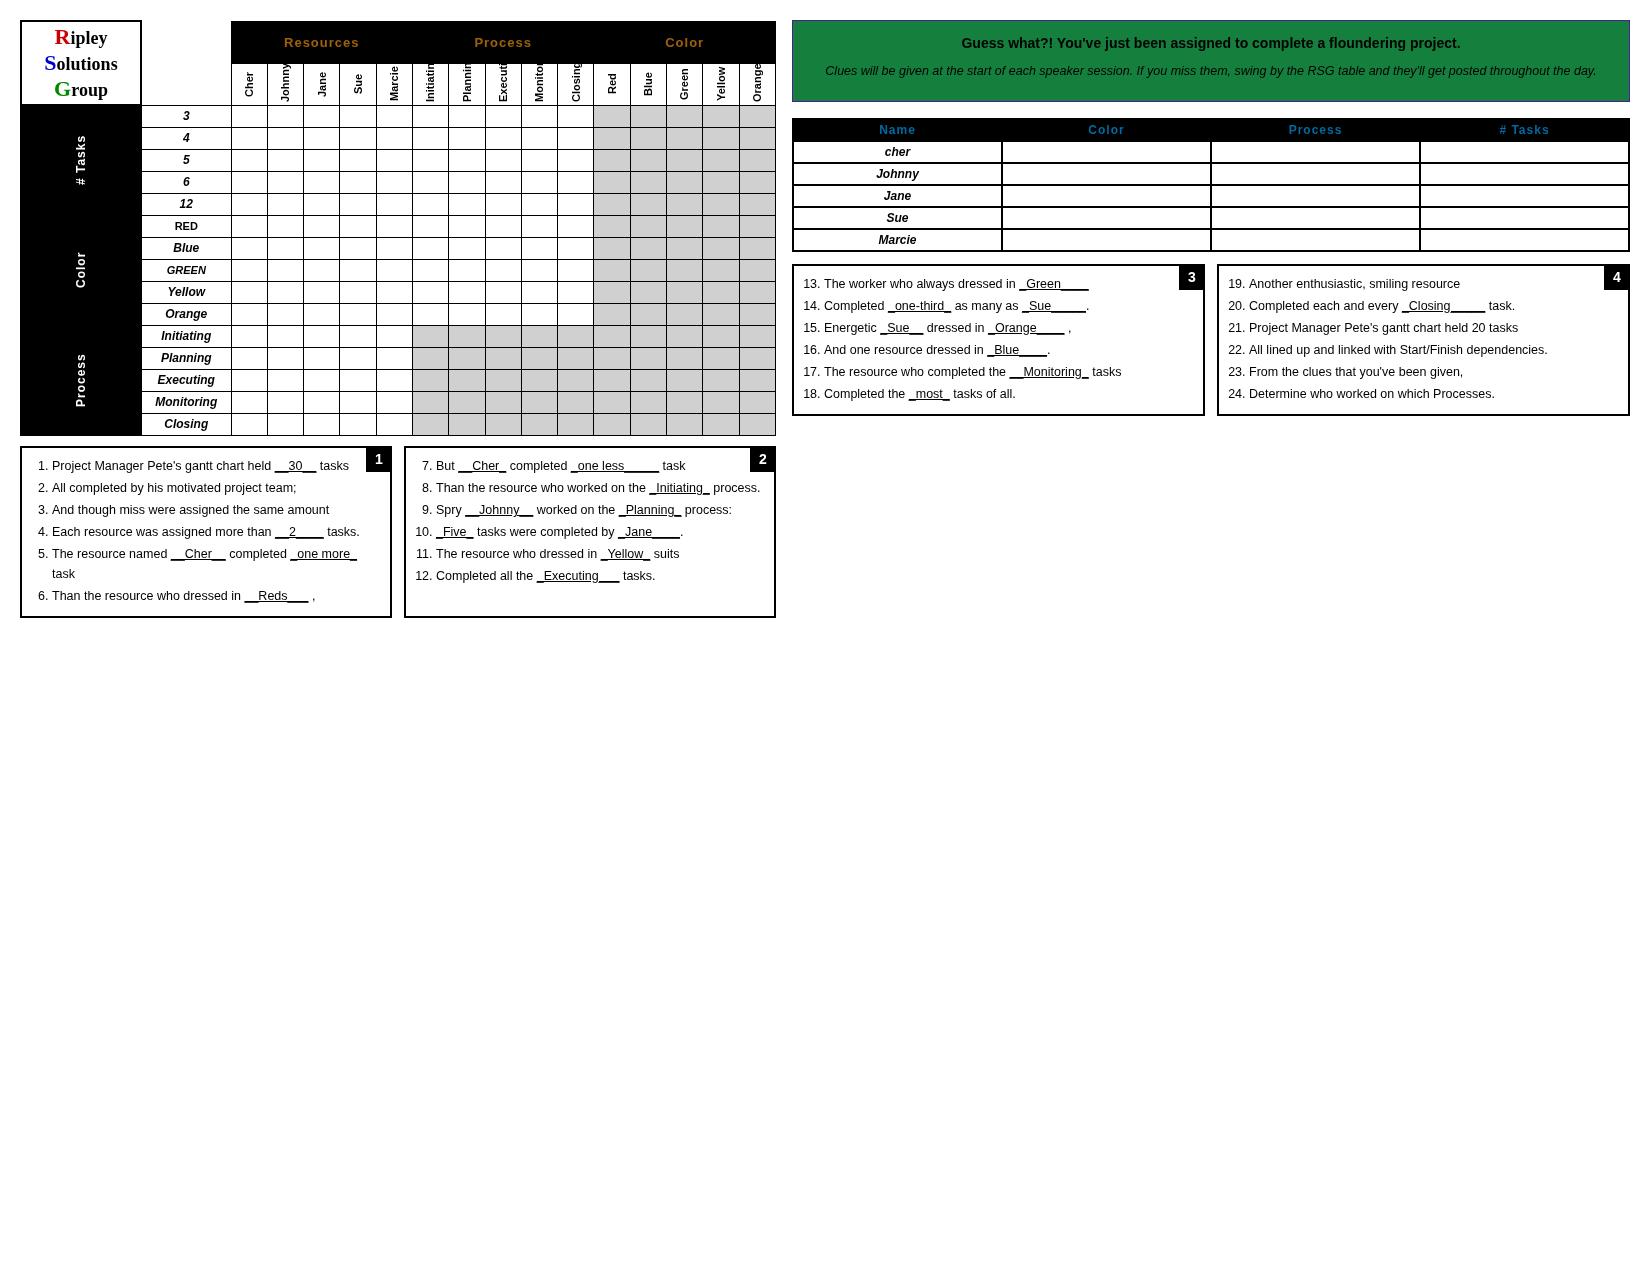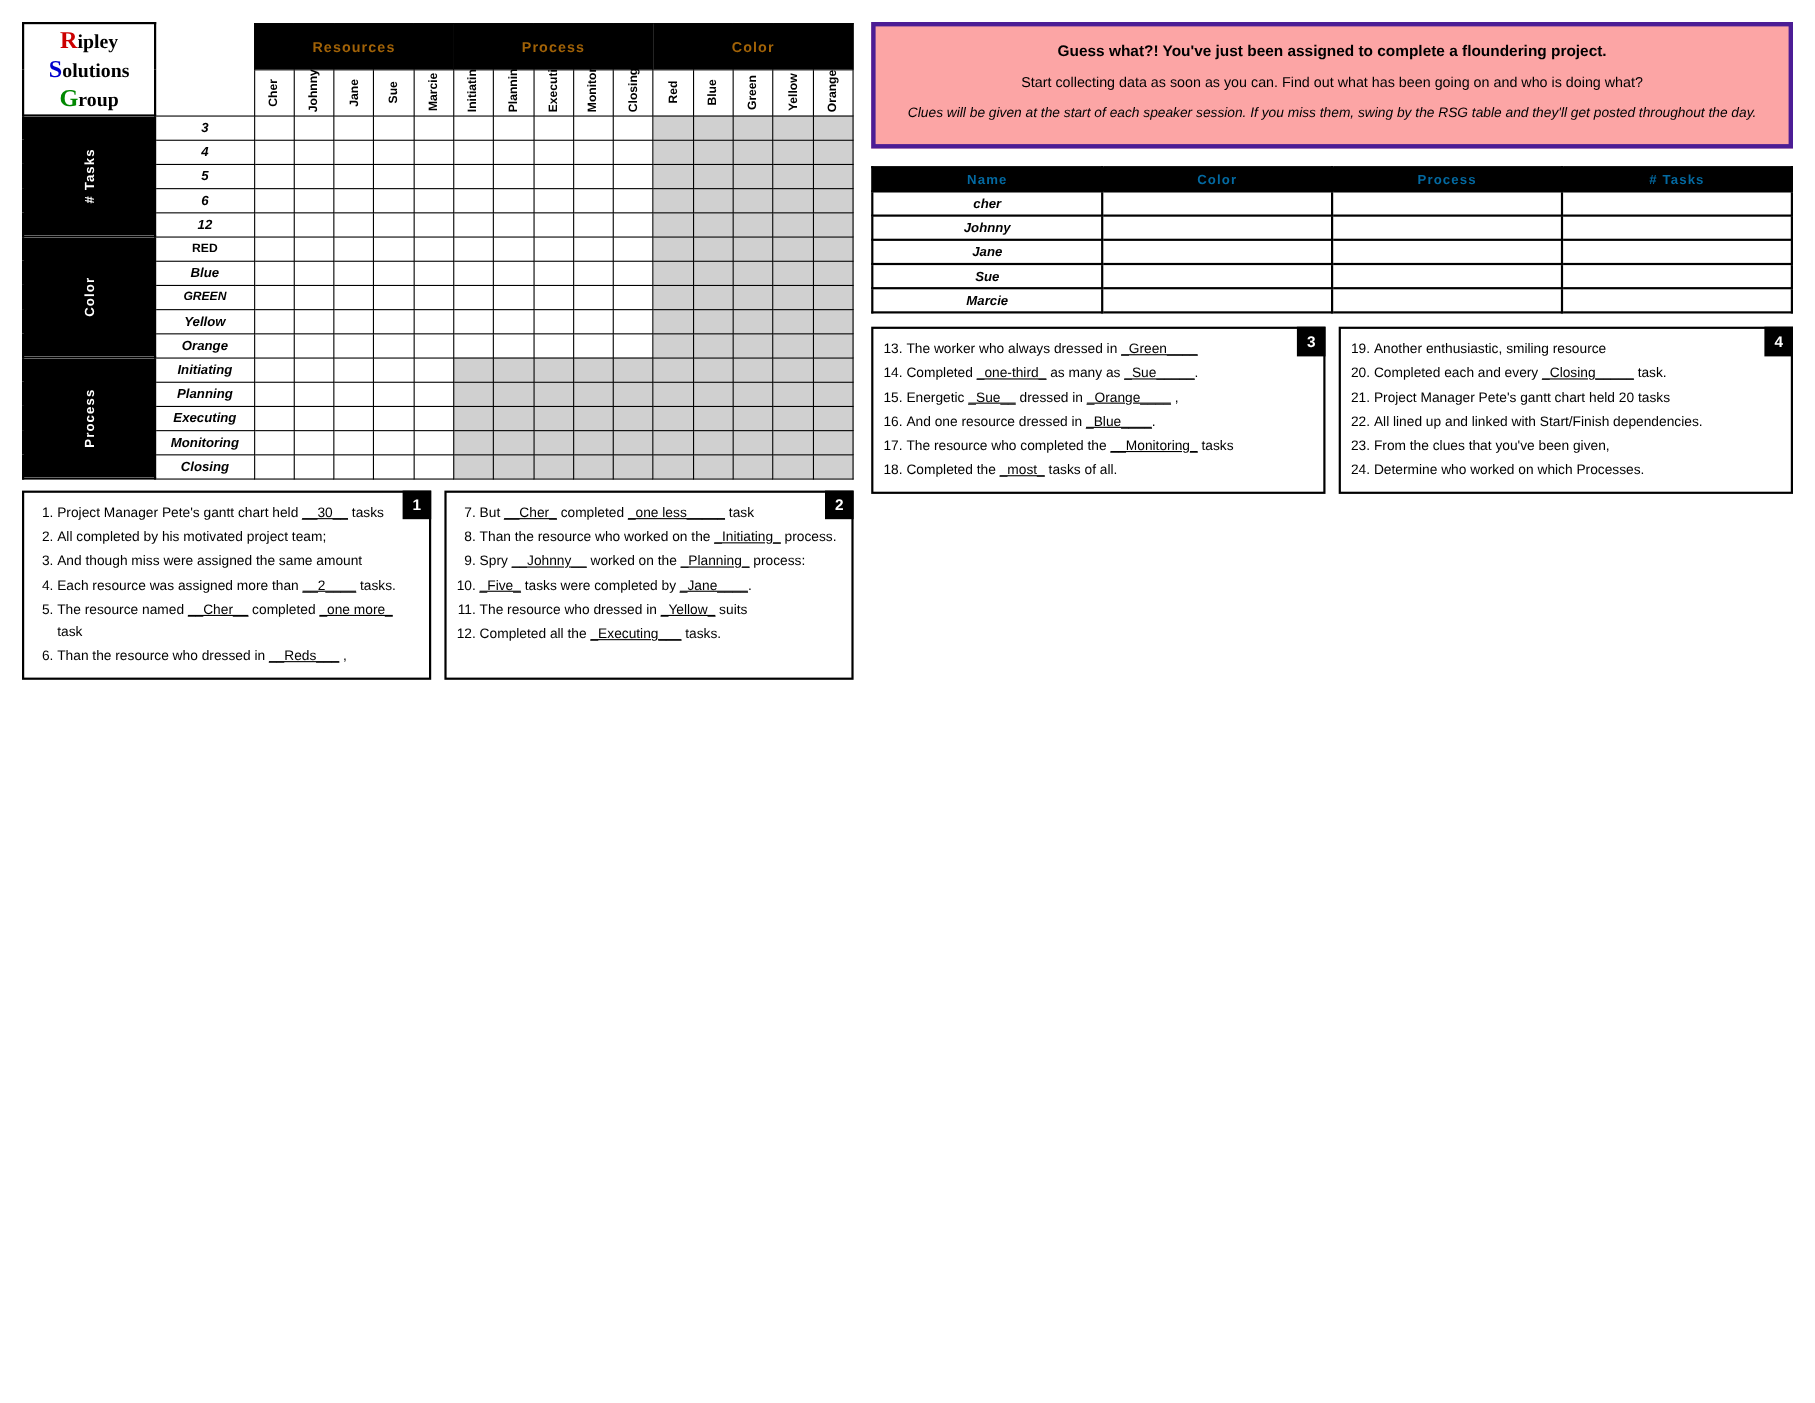--- a/index.html
+++ b/index.html
@@ -151,22 +151,22 @@
     .clues-row {
       display: flex;
       gap: 12px;
     }
     .clue-col {
       flex: 1;
     }
 
     
     .info-box {
-      background: #fca5a5;
-      border: 4px solid #4c1d95;
+      background: #15803d;
+      border: 1px solid #4c1d95;
       padding: 12px 16px;
       font-size: 13px;
       line-height: 1.5;
     }
     .info-box .headline {
       font-weight: bold;
       font-size: 14px;
       text-align: center;
       margin-bottom: 8px;
     }
@@ -539,21 +539,20 @@
           <li>Completed all the <u>_Executing___</u> tasks.</li>
         </ol>
       </div>
     </div>
   </div>
 
   <div class="right-section">
 
     <div class="info-box">
       <div class="headline">Guess what?! You've just been assigned to complete a floundering project.</div>
-      <p>Start collecting data as soon as you can.  Find out what has been going on and who is doing what?</p>
       <p class="italic-note">Clues will be given at the start of each speaker session.  If you miss them, swing by the RSG table and they'll get posted throughout the day.</p>
     </div>
 
 
     <table class="summary-table">
       <tbody>
           <tr>
         <th class="sum-header">Name</th>
         <th class="sum-header">Color</th>
         <th class="sum-header">Process</th>

